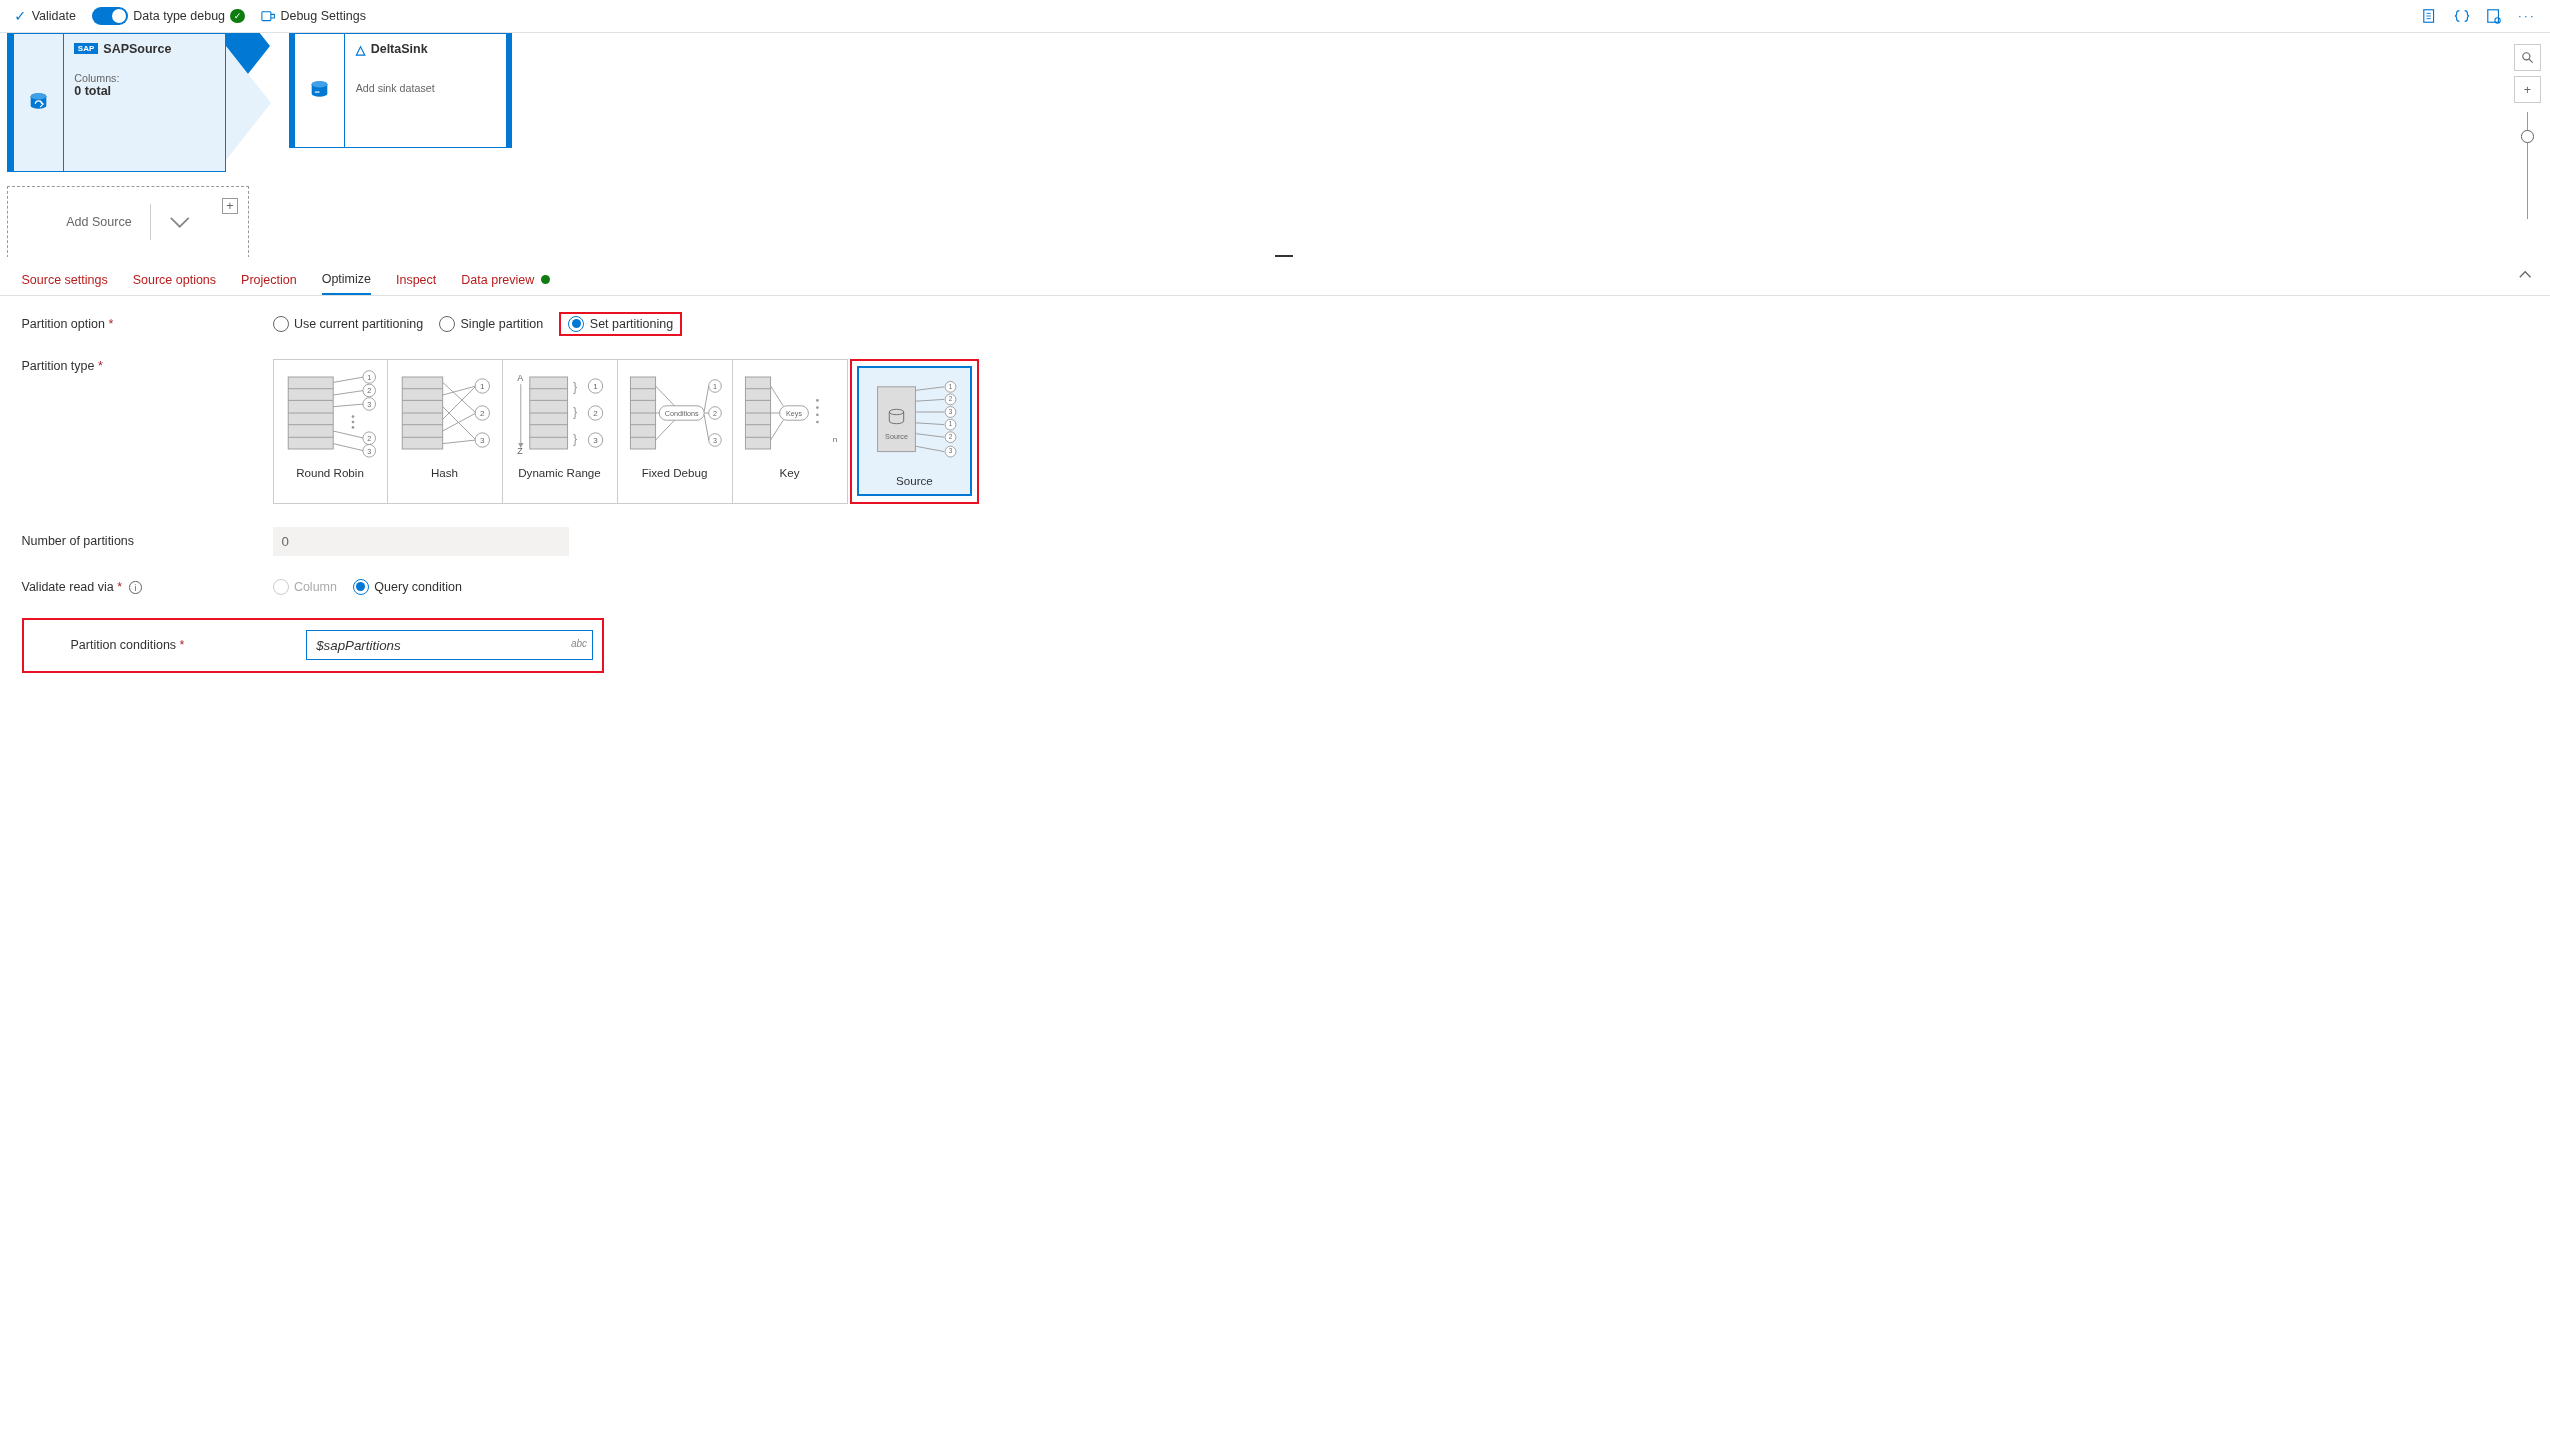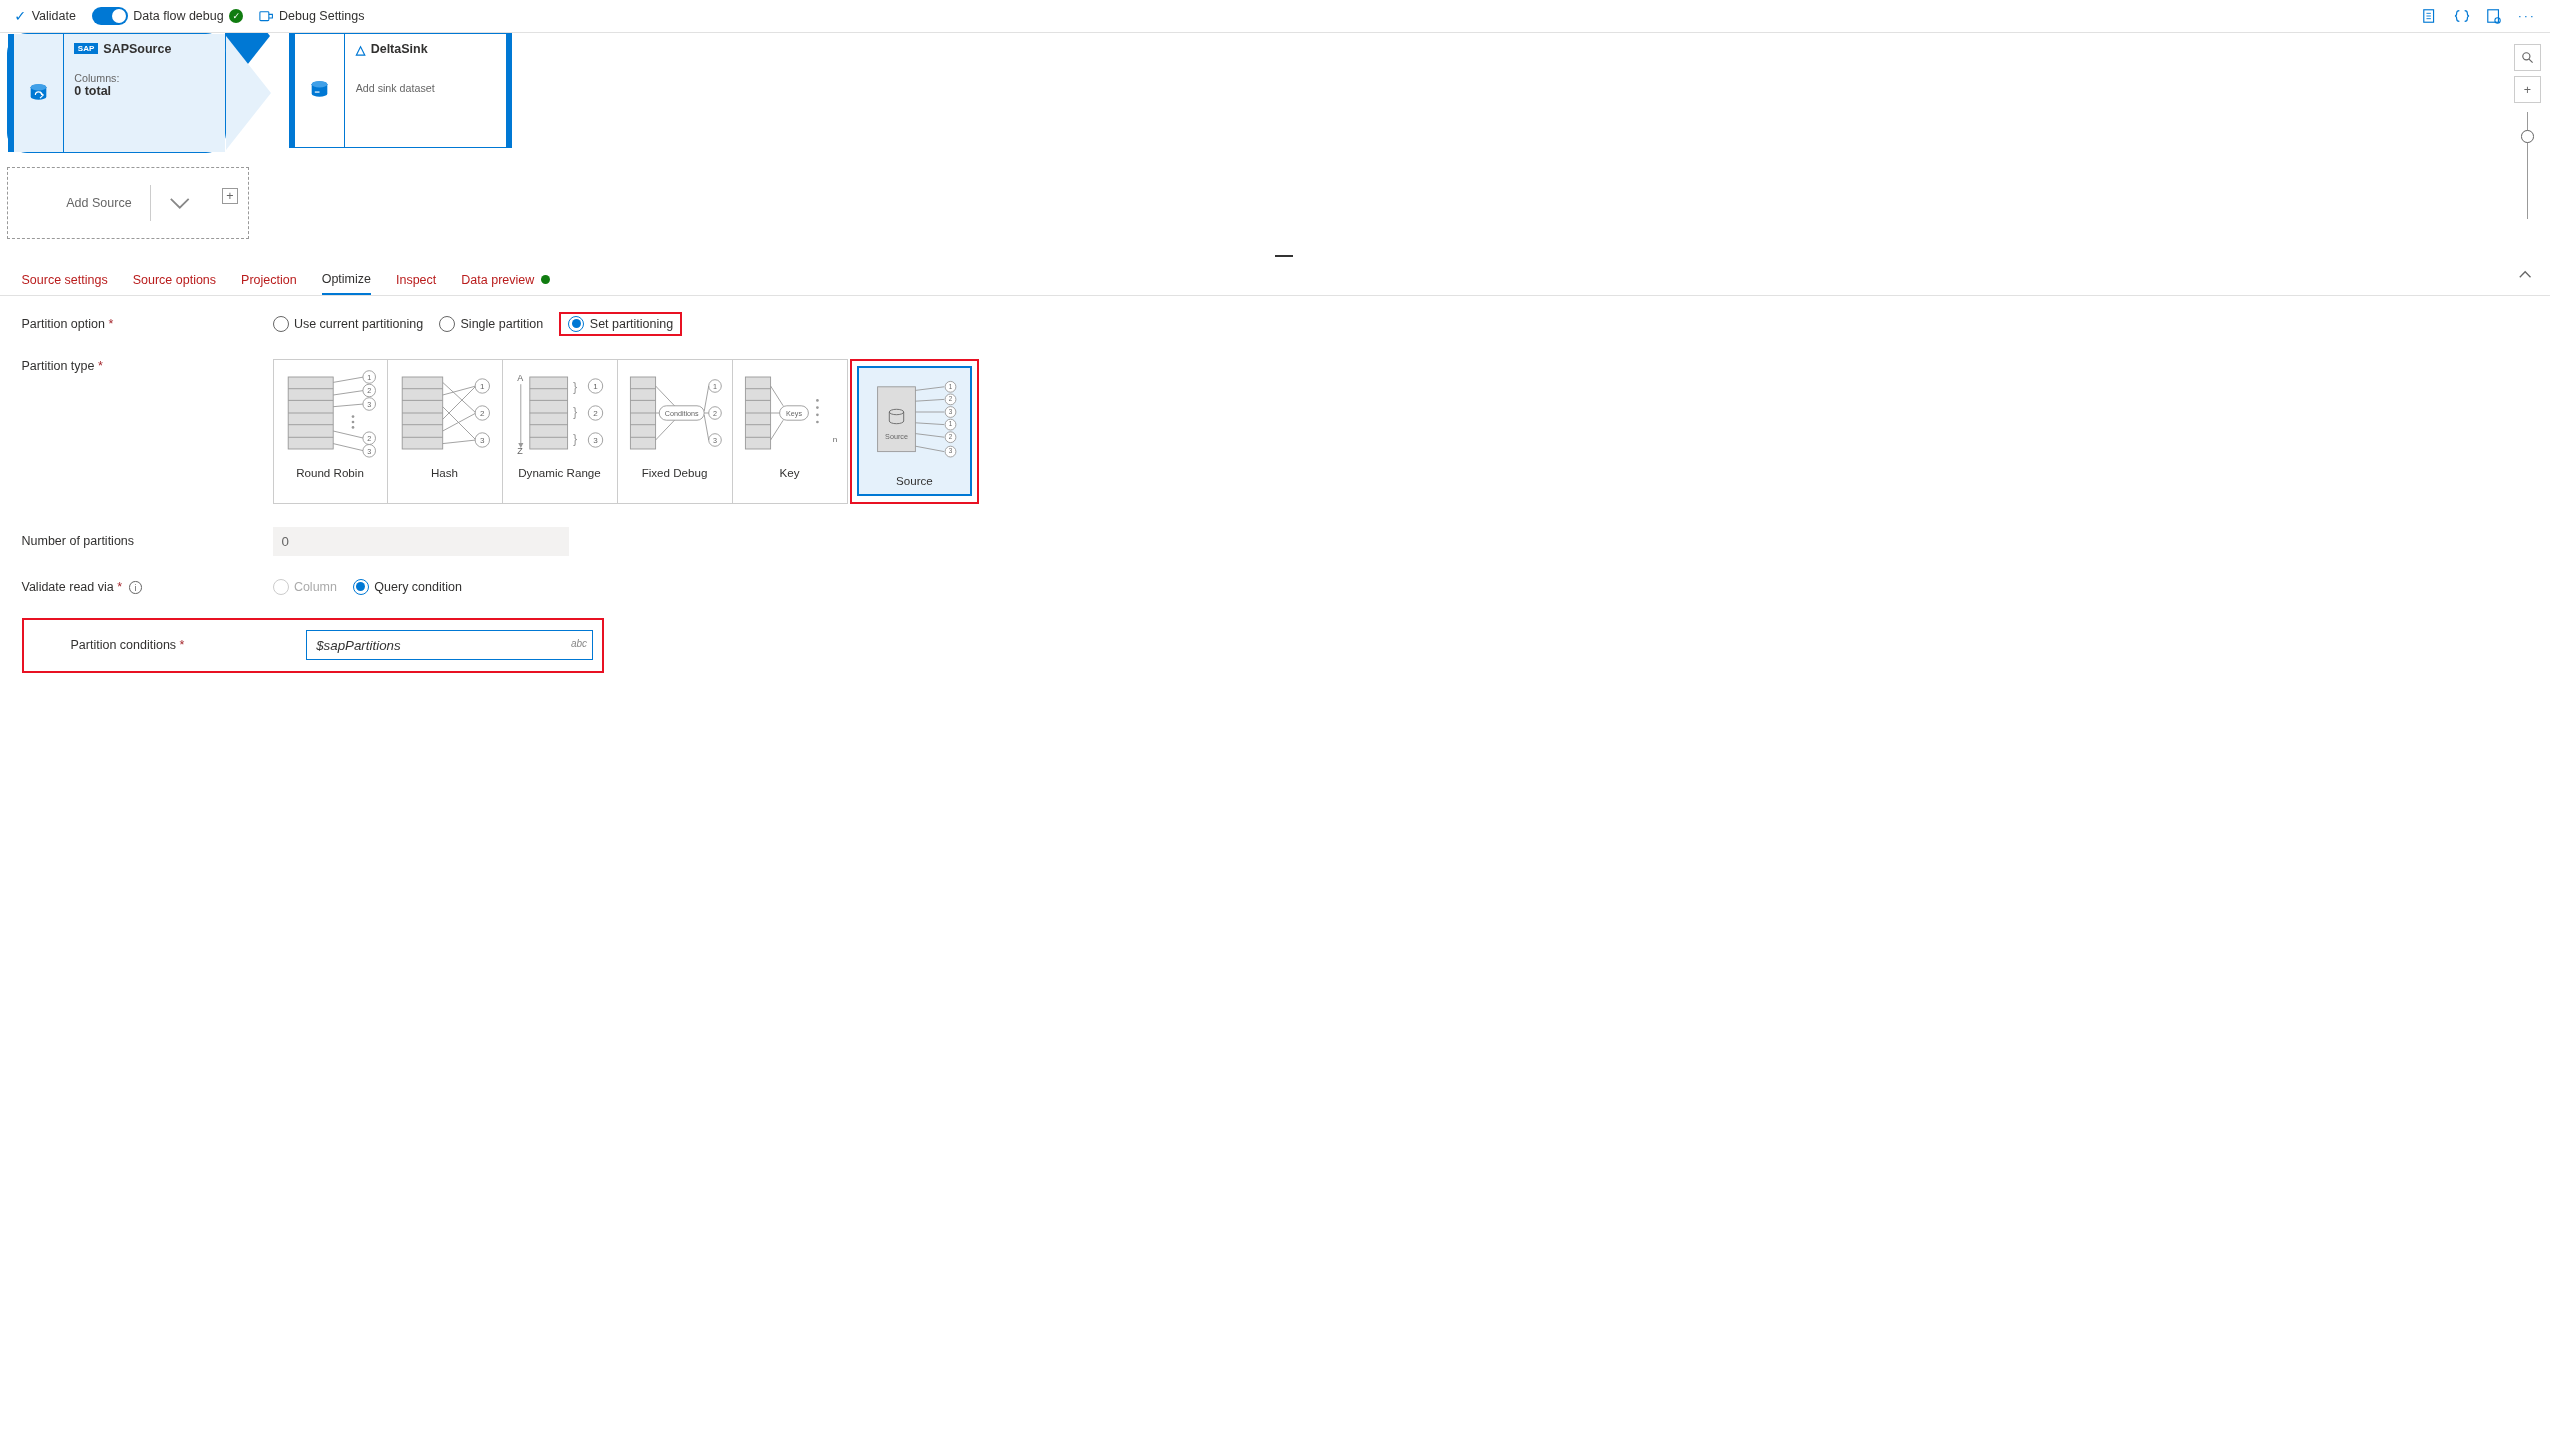--- a/index.html
+++ b/index.html
@@ -87,21 +87,21 @@
 <body>
 
 <div class="toolbar">
   <div class="toolbar-left">
     <div class="toolbar-btn">
       <span class="check-icon">✓</span>
       <span>Validate</span>
     </div>
     <div class="toolbar-btn">
       <div class="toggle"></div>
-      <span>Data flow debug</span>
+      <span>Data type debug</span>
       <span class="status-ok">✓</span>
     </div>
     <div class="toolbar-btn">
       <span style="color:#0078d4;">
         <svg width="14.3" height="14.3" viewBox="0 0 16 16">
             <rect x="1" y="3" width="10" height="10" rx="1" fill="none" stroke="#0078d4" stroke-width="1.2"></rect>
             <path d="M11 6 L15 6 L15 10 L11 10" fill="none" stroke="#0078d4" stroke-width="1.2"></path>
           </svg>
       </span>
       <span>Debug Settings</span>
@@ -127,21 +127,21 @@
           <circle cx="13" cy="14" r="3" fill="none" stroke="#0078d4" stroke-width="1.2"></circle>
         </svg>
       </span>
     <span class="icon-btn" style="color:#0078d4; letter-spacing:1.8px;">···</span>
   </div>
 </div>
 
 <div class="canvas">
   <div class="flow-row">
 
-    <div class="node source-node" style="height:120px;border-radius:20px;">
+    <div class="node source-node" style="height:139px;">
       <div class="node-left-bar"></div>
       <div class="node-icon-area">
         <svg class="db-icon" viewBox="0 0 32 32">
             <ellipse cx="16" cy="8" rx="10" ry="4" fill="#0078d4"></ellipse>
             <path d="M6 8 v12 a10 4 0 0 0 20 0 V8" fill="#0078d4"></path>
             <ellipse cx="16" cy="8" rx="10" ry="4" fill="#40a0e8"></ellipse>
             <path d="M12 18 a4 4 0 0 1 8 0" fill="none" stroke="#fff" stroke-width="1.5"></path>
             <polyline points="18,14 22,18 18,22" fill="none" stroke="#fff" stroke-width="1.5"></polyline>
           </svg>
       </div>

